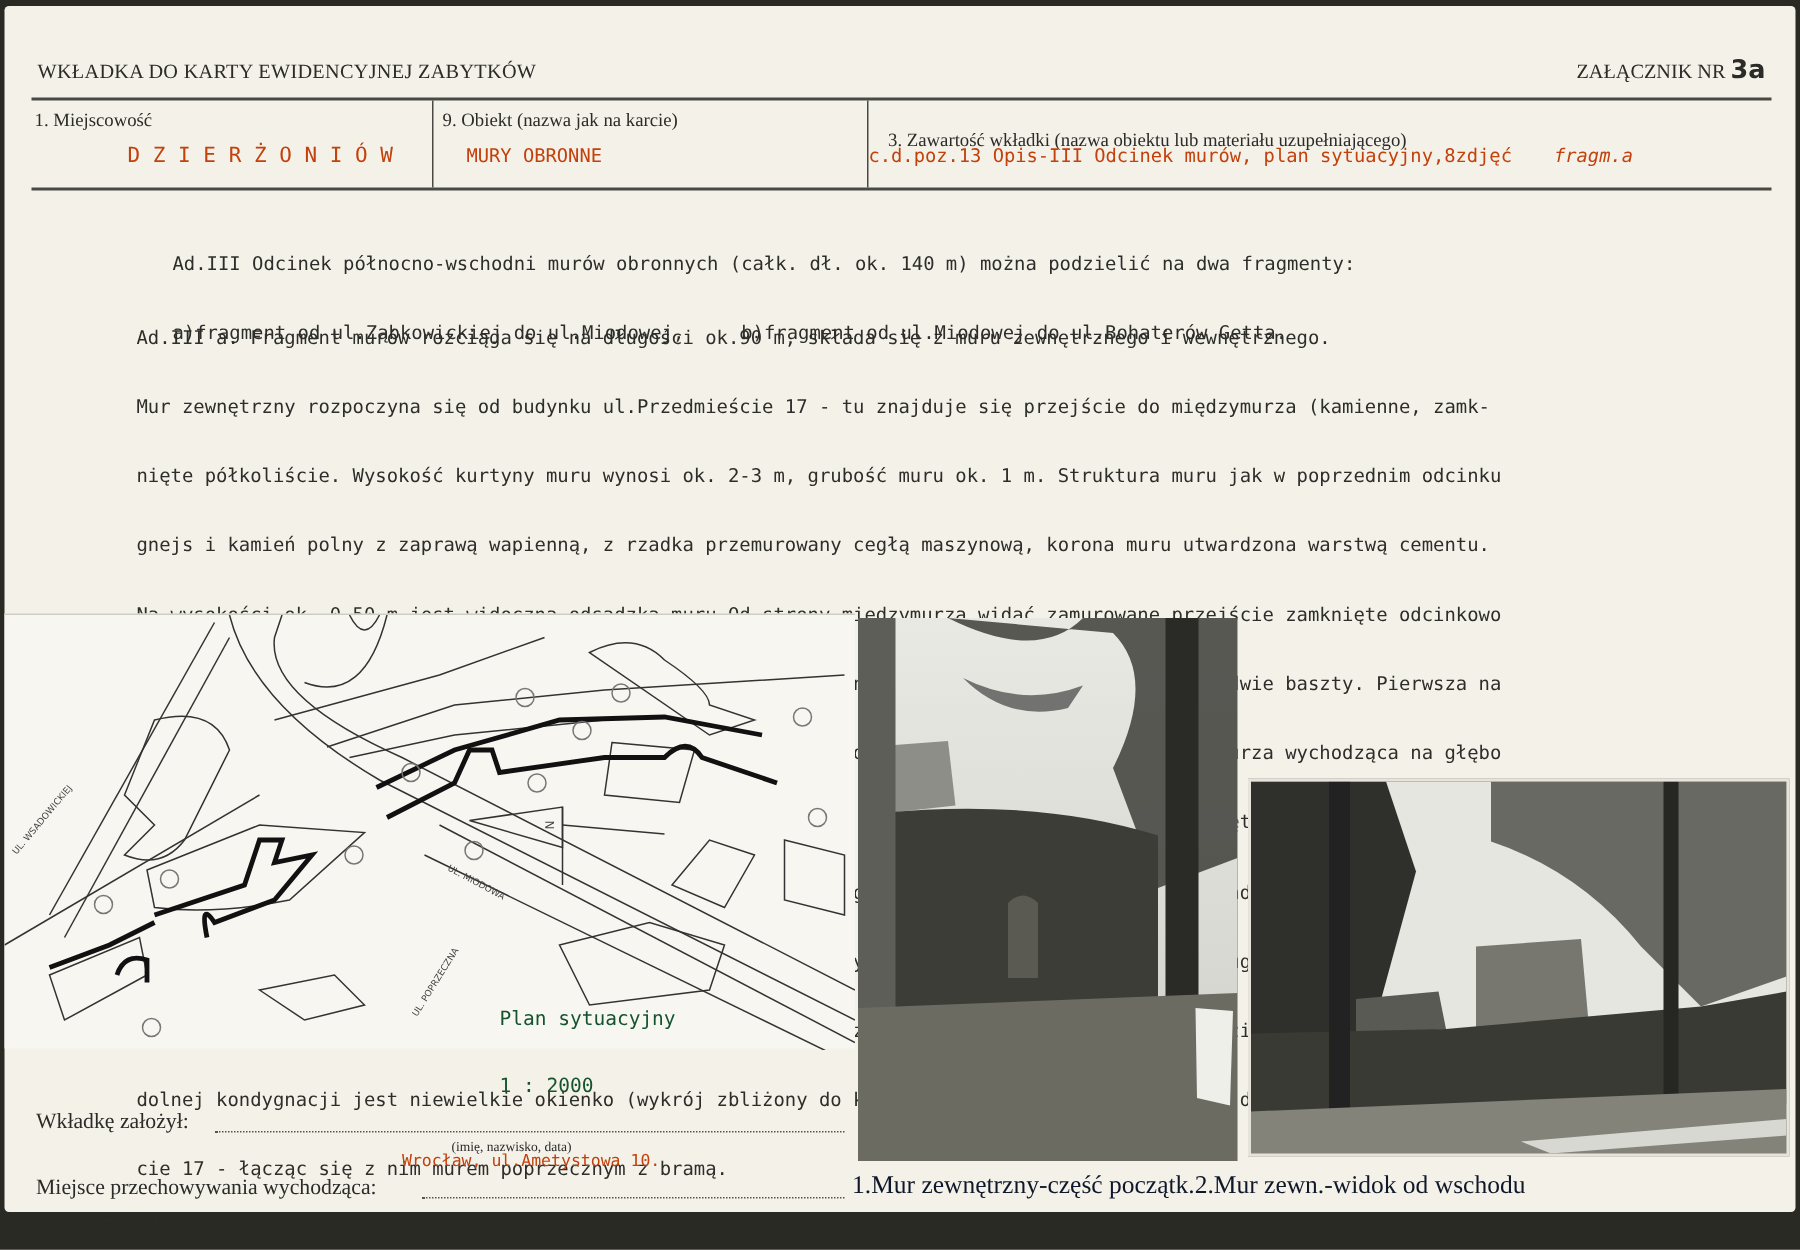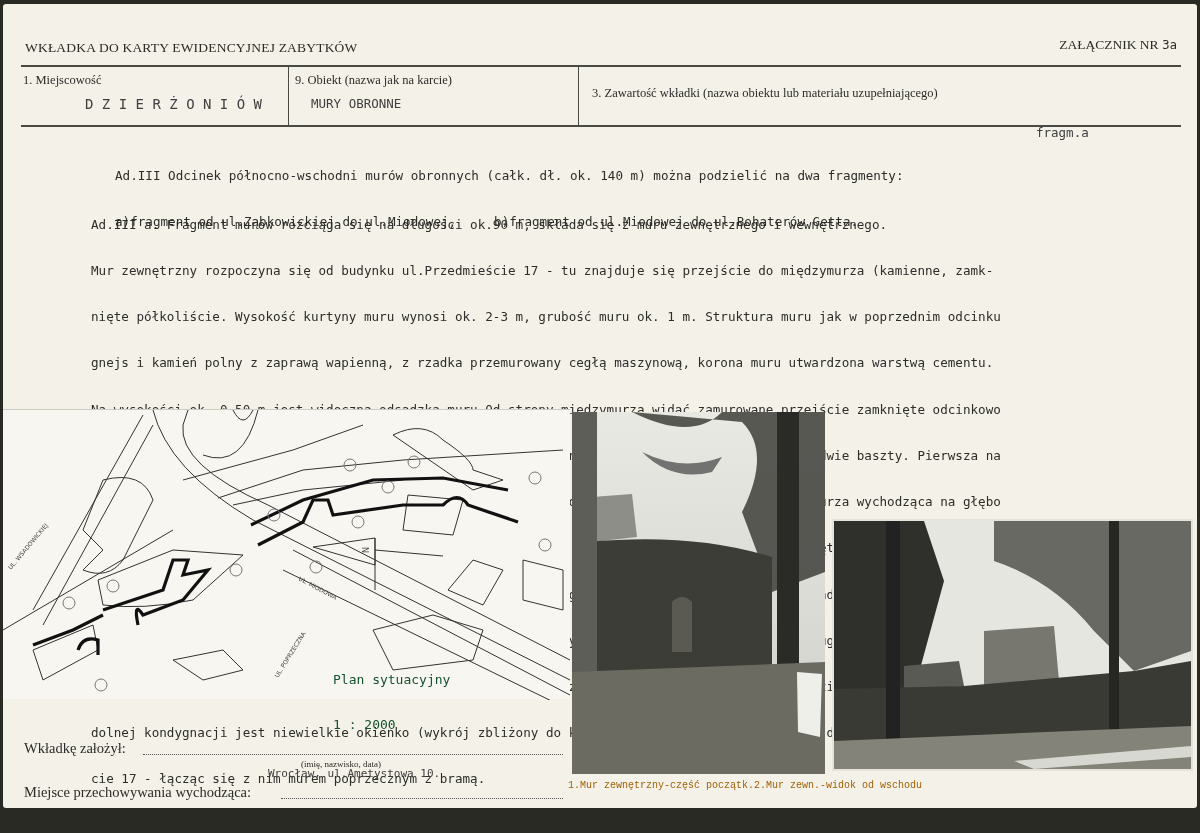--- a/index.html
+++ b/index.html
@@ -4,39 +4,39 @@
 <style>
   * { box-sizing: border-box; margin: 0; padding: 0; }
   html, body { width: 1200px; height: 833px; background: #2a2a24; overflow: hidden; }
   .card {
     position: absolute; left: 3px; top: 4px; width: 1194px; height: 804px;
     background: #f3f1e8; border-radius: 3px;
     font-family: "Liberation Serif", serif; color: #2b2b28;
   }
   .hdr-title { position: absolute; left: 22px; top: 36px; font-size: 13.5px; letter-spacing: 0.2px; }
   .hdr-annex { position: absolute; right: 20px; top: 33px; font-size: 13.5px; }
-  .hdr-annex .nr { font-family: "DejaVu Sans", sans-serif; font-size: 12px; font-weight: 400; }
+  .hdr-annex .nr { font-family: "DejaVu Sans", sans-serif; font-size: 17px; font-weight: 700; }
   .rule { position: absolute; height: 2px; background: #4a4a44; }
   .vrule { position: absolute; width: 1px; background: #4a4a44; }
   .label { position: absolute; font-size: 12.5px; }
-  .typed { position: absolute; font-family: "DejaVu Sans Mono", monospace; font-size: 12.5px; color: #404040; white-space: pre; }
+  .typed { position: absolute; font-family: "DejaVu Sans Mono", monospace; font-size: 12.5px; color: #c2410c; white-space: pre; }
   .body-text { position: absolute; left: 88px; font-family: "DejaVu Sans Mono", monospace; font-size: 12.6px; line-height: 15.4px; color: #2d2d2a; white-space: pre; }
   .map {
     position: absolute; left: 0; top: 405px; width: 567px; height: 290px;
     background: #f7f6f0; border-top: 1px solid #cfcdc3;
   }
   .map svg { position: absolute; left: 0; top: 0; }
   .map-caption { position: absolute; left: 330px; top: 232px; font-family: "DejaVu Sans Mono", monospace; font-size: 13px; color: #14532d; line-height: 15px; white-space: pre; }
   .photo { position: absolute; overflow: hidden; }
   .photo1 { left: 569px; top: 408px; width: 253px; height: 362px; background: #6f6f68; }
   .photo2 { left: 829px; top: 515px; width: 361px; height: 252px; background: #8a8a82; border: 2px solid #e6e4da; }
   .sig-label { position: absolute; font-size: 14.5px; }
   .dotline { position: absolute; height: 1px; border-bottom: 1px dotted #555; }
   .small { position: absolute; font-size: 9px; padding-left: 34px; }
-  .caption { position: absolute; left: 565px; top: 776px; font-family: Liberation Mono, monospace; font-size: 10px; color: #a16207; white-space: pre; }
+  .caption { position: absolute; left: 565px; top: 776px; font-family: Liberation Serif, serif; font-size: 17px; color: #0f172a; white-space: pre; }
 </style>
 </head>
 <body>
 
 <div class="card">
 
   <div class="hdr-title">WKŁADKA DO KARTY EWIDENCYJNEJ ZABYTKÓW</div>
   <div class="hdr-annex">
     <span>ZAŁĄCZNIK NR</span>
     <span class="nr">3a</span>
@@ -47,21 +47,22 @@
   <div class="vrule" style="left:575px; top:63px; height:58px;"></div>
   <div class="rule" style="left:18px; top:121px; width:1160px;"></div>
 
   <div class="label" style="left:20px; top:69px;">1. Miejscowość</div>
   <div class="typed" style="left:82px; top:92px; font-size:14px;">D Z I E R Ż O N I Ó W</div>
 
   <div class="label" style="left:292px; top:69px;">9. Obiekt (nazwa jak na karcie)</div>
   <div class="typed" style="left:308px; top:92px;">MURY OBRONNE</div>
 
   <div class="label" style="left:589px; top:69px;margin-top:13px;">3. Zawartość wkładki (nazwa obiektu lub materiału uzupełniającego)</div>
-  <div class="typed" style="left:1033px; top:121px;">fragm.a</div>
+  <div class="typed" style="left:576px; top:92px;">c.d.poz.13 Opis-III Odcinek murów, plan sytuacyjny,8zdjęć</div>
+  <div class="typed" style="left:1033px; top:92px;font-style:italic;">fragm.a</div>
 
   <div class="body-text" style="top:133px;margin-left:24px;">
     <div>Ad.III Odcinek północno-wschodni murów obronnych (całk. dł. ok. 140 m) można podzielić na dwa fragmenty:</div>
     <div>a)fragment od ul.Ząbkowickiej do ul.Miodowej,     b)fragment od ul.Miodowej do ul.Bohaterów Getta.</div>
   </div>
 
   <div class="body-text" style="top:182px;">
     <div>Ad.III a. Fragment murów rozciąga się na długości ok.90 m, składa się z muru zewnętrznego i wewnętrznego.</div>
     <div>Mur zewnętrzny rozpoczyna się od budynku ul.Przedmieście 17 - tu znajduje się przejście do międzymurza (kamienne, zamk-</div>
     <div>nięte półkoliście. Wysokość kurtyny muru wynosi ok. 2-3 m, grubość muru ok. 1 m. Struktura muru jak w poprzednim odcinku</div>

